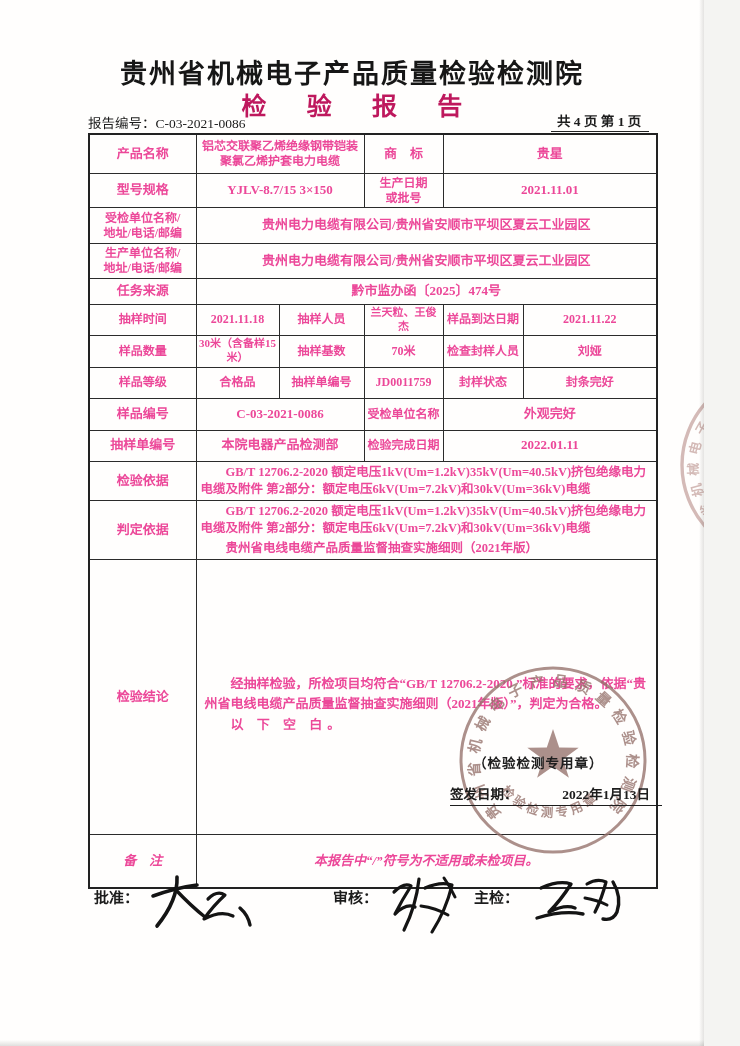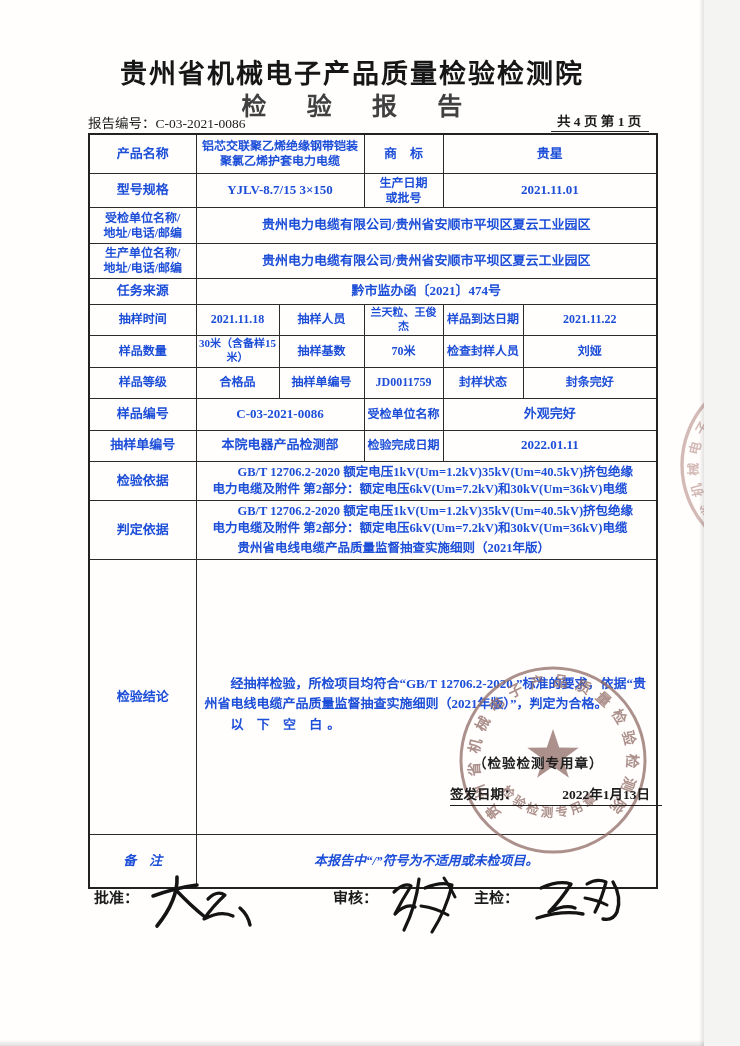--- a/index.html
+++ b/index.html
@@ -12,45 +12,45 @@
     position:relative;width:704px;height:1046px;background:#fffefd;
     overflow:hidden;
   }
   
   .institute{
     position:absolute;left:0;top:52px;width:100%;text-align:center;
     font-size:27px;font-weight:bold;letter-spacing:2px;color:#161616;
   }
   .report-title{
     position:absolute;left:0;top:86px;width:100%;text-align:center;
-    font-size:25px;font-weight:bold;letter-spacing:17px;text-indent:17px;color:#404040;
+    font-size:25px;font-weight:bold;letter-spacing:17px;text-indent:17px;color:#be185d;
   }
   .report-no{
     position:absolute;left:88px;top:112px;font-size:13.5px;font-weight:normal;
   }
   .pagination{
     position:absolute;left:551px;top:110px;font-size:13.5px;font-weight:bold;
     border-bottom:1.6px solid #222;padding:0 8px 1px 6px;
   }
   
   table.rpt{
     position:absolute;left:88px;top:133px;width:568px;
     border-collapse:collapse;table-layout:fixed;
-    font-size:13px;font-weight:600;color:#1d4ed8;
+    font-size:13px;font-weight:600;color:#ec4899;
   }
   table.rpt td{
     border:1.5px solid #2b2b2b;text-align:center;vertical-align:middle;
     padding:1px 2px;overflow:hidden;line-height:1.25;
   }
   table.rpt{border:2px solid #222;}
   td.lab{white-space:pre-line;}
   td.lft{text-align:left;padding-left:8px;padding-right:6px;}
   td.small{font-size:11px;}
   td.sz12{font-size:12px;}
-  .para{margin:0;text-align:left;text-indent:2em;padding:1px 14px;font-size:12.5px;line-height:1.38;}
+  .para{margin:0;text-align:left;text-indent:2em;padding:1px 2px;font-size:12.5px;line-height:1.38;}
   tr.r1 td{height:36px;}  tr.r2 td{height:31px;}  tr.r3 td{height:33px;}
   tr.r4 td{height:32px;}  tr.r5 td{height:23px;}  tr.r6 td{height:25px;}
   tr.r7 td{height:29px;}  tr.r8 td{height:28px;}  tr.r9 td{height:29px;}
   tr.r10 td{height:28px;} tr.r11 td{height:34px;} tr.r12 td{height:50px;}
   tr.r13 td{height:272px;} tr.r14 td{height:50px;font-style:italic;}
   td.concl{vertical-align:top;position:relative;}
   .concl-p{margin:14px 6px 0 6px;text-align:left;text-indent:2em;font-size:13px;line-height:1.5;}
   .blank-p{margin:4px 6px 0 6px;text-align:left;text-indent:2em;font-size:13px;letter-spacing:5px;}
   td.remark-val{vertical-align:top;text-align:left;padding:7px 6px 0 14px;}
   
@@ -122,21 +122,21 @@
 地址/电话/邮编</td>
       <td colspan="5" class="lft">贵州电力电缆有限公司/贵州省安顺市平坝区夏云工业园区</td>
     </tr>
     <tr class="r4">
       <td class="lab sz12">生产单位名称/
 地址/电话/邮编</td>
       <td colspan="5" class="lft">贵州电力电缆有限公司/贵州省安顺市平坝区夏云工业园区</td>
     </tr>
     <tr class="r5">
       <td class="lab">任务来源</td>
-      <td colspan="5" class="lft">黔市监办函〔2021〕474号</td>
+      <td colspan="5" class="lft">黔市监办函〔2025〕474号</td>
     </tr>
     <tr class="r6">
       <td class="lab sz12">抽样时间</td>
       <td class="sz12">2021.11.18</td>
       <td class="lab sz12">抽样人员</td>
       <td class="small">兰天粒、王俊杰</td>
       <td class="lab sz12">样品到达日期</td>
       <td class="sz12">2021.11.22</td>
     </tr>
     <tr class="r7">

